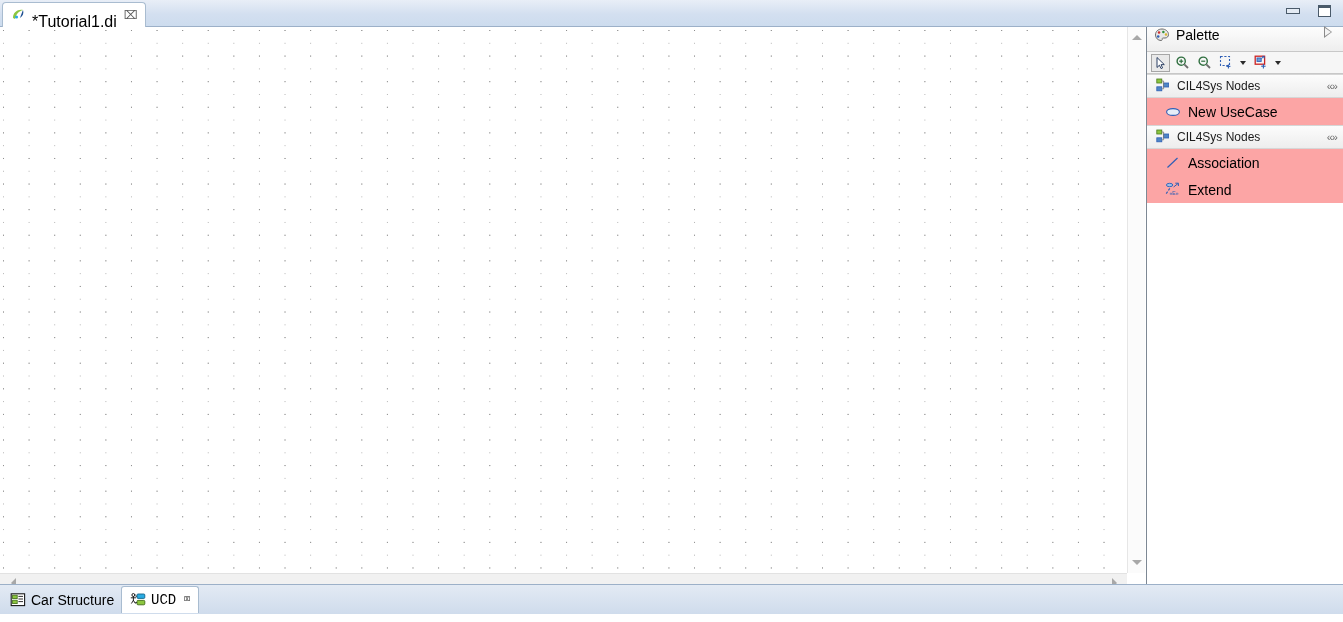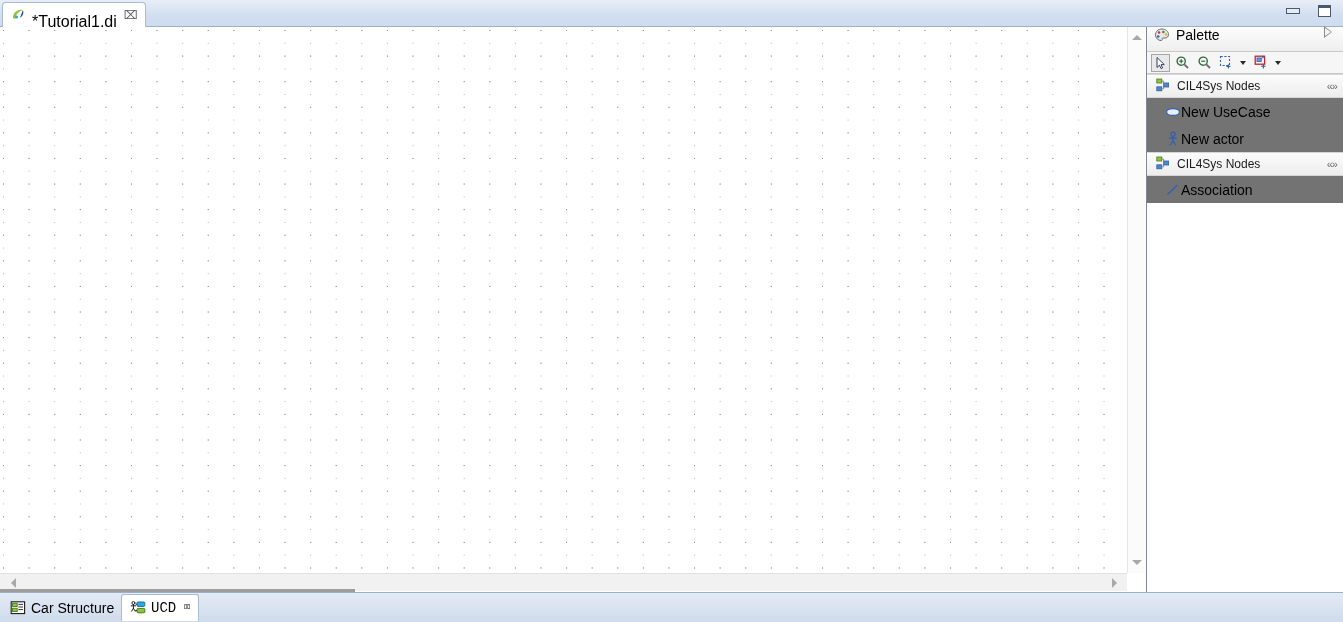--- a/index.html
+++ b/index.html
@@ -275,32 +275,33 @@
     font-size: 11px;
     color: #6d6d6d;
     letter-spacing: -1px;
     cursor: pointer;
   }
 
   .palette-item {
     height: 27px;
     display: flex;
     align-items: center;
+    gap: 7px;
     padding-left: 18px;
     cursor: pointer;
     box-sizing: border-box;
-    background: #737373;
+    background: #fca5a5;
   }
   .palette-item .ilabel { font-size: 14px; color: #000; }
   .pi-icon { width: 16px; height: 16px; display: block; flex: none; }
 
   
   .bottom-tabs {
     position: absolute;
-    left: 0; bottom: 0;
+    left: 0; bottom: 8px;
     width: 1343px; height: 30px;
     background: linear-gradient(to bottom, #e3eaf4 0%, #cfdcec 100%);
     border-top: 1px solid #9cb0c8;
     box-sizing: border-box;
   }
   .vtab {
     position: absolute;
     top: 1px;
     height: 27px;
     display: flex;
@@ -446,34 +447,20 @@
 
   <div class="palette-item">
     <span class="pi-icon">
       <svg width="16" height="16" viewBox="0 0 16 16">
         <ellipse cx="8" cy="8" rx="6.4" ry="3.4" fill="#e6eef8" stroke="#2f5fb5" stroke-width="1.1"></ellipse>
       </svg>
     </span>
     <span class="ilabel">New UseCase</span>
   </div>
 
-  <div class="palette-item">
-    <span class="pi-icon">
-      <svg width="16" height="16" viewBox="0 0 16 16">
-        <g fill="none" stroke="#2f5fb5" stroke-width="1.15" stroke-linecap="round">
-          <circle cx="8" cy="3.2" r="2.1"></circle>
-          <line x1="8" y1="5.4" x2="8" y2="10.2"></line>
-          <line x1="4.4" y1="7.1" x2="11.6" y2="7.1"></line>
-          <line x1="8" y1="10.2" x2="5.2" y2="14"></line>
-          <line x1="8" y1="10.2" x2="10.8" y2="14"></line>
-        </g>
-      </svg>
-    </span>
-    <span class="ilabel">New actor</span>
-  </div>
 
   <div class="section-header">
     <span>
       <svg width="14" height="14" viewBox="0 0 14 14">
         <rect x="0.8" y="1" width="5" height="4" fill="#8cc63f" stroke="#4a7a1e" stroke-width="0.8"></rect>
         <rect x="7.6" y="5" width="5" height="4" fill="#4f86c6" stroke="#2f5fb5" stroke-width="0.8"></rect>
         <rect x="0.8" y="8.8" width="5" height="4" fill="#4f86c6" stroke="#2f5fb5" stroke-width="0.8"></rect>
         <path d="M5.8 3 L7.6 3 L7.6 7 M5.8 10.8 L7.6 10.8 L7.6 7" fill="none" stroke="#7a7a7a" stroke-width="0.8"></path>
       </svg>
     </span>
@@ -484,20 +471,34 @@
   <div class="palette-item">
     <span class="pi-icon">
       <svg width="16" height="16" viewBox="0 0 16 16">
         <line x1="2.5" y1="12.5" x2="12.5" y2="3" stroke="#2f5fb5" stroke-width="1.2"></line>
       </svg>
     </span>
     <span class="ilabel">Association</span>
   </div>
 
 
+  <div class="palette-item">
+    <span class="pi-icon">
+      <svg width="16" height="16" viewBox="0 0 16 16">
+        <ellipse cx="4.6" cy="3" rx="3.2" ry="1.7" fill="#9dbde4" stroke="#2f5fb5" stroke-width="0.9"></ellipse>
+        <path d="M8.6 5 L13.2 1.4 M10.3 1.2 L13.4 1.2 L13.4 4" fill="none" stroke="#2f5fb5" stroke-width="1"></path>
+        <g stroke="#2f5fb5" stroke-width="1.1">
+          <line x1="1.2" y1="11.6" x2="2.6" y2="9.6"></line>
+          <line x1="3.4" y1="8.4" x2="4.8" y2="6.4"></line>
+        </g>
+        <text x="4.4" y="13.4" font-family="Liberation Sans, sans-serif" font-size="5.2" fill="#2f5fb5">«E»</text>
+      </svg>
+    </span>
+    <span class="ilabel">Extend</span>
+  </div>
 
 
 </div>
 
 <div class="bottom-tabs">
 
   <div class="vtab inactive">
     <span class="pi-icon">
       <svg width="16" height="16" viewBox="0 0 16 16">
         <rect x="1.2" y="1.8" width="13.4" height="11.8" fill="#ffffff" stroke="#1a1a1a" stroke-width="1.1"></rect>

